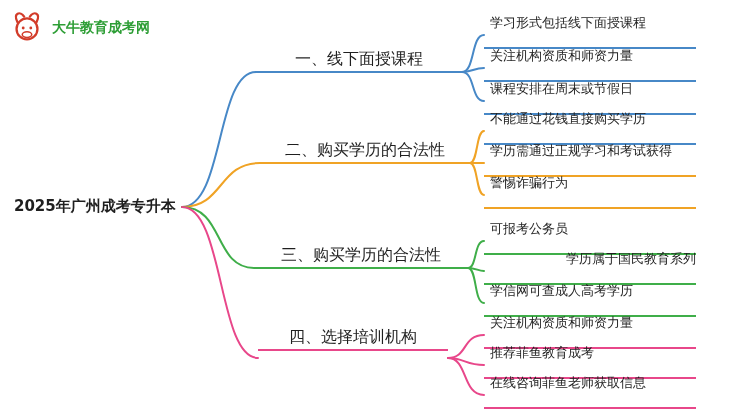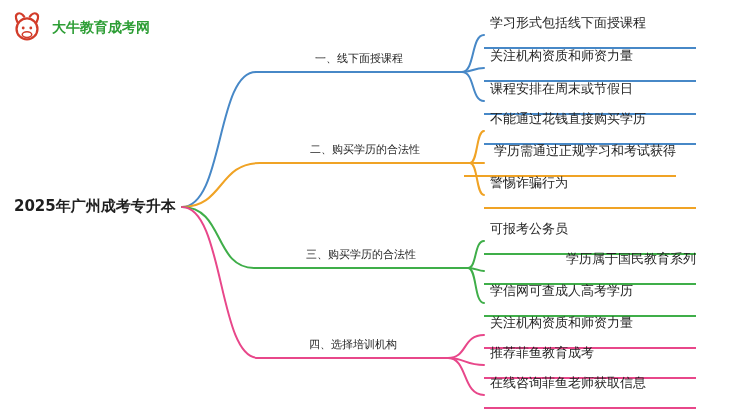--- a/index.html
+++ b/index.html
@@ -3,21 +3,21 @@
 <meta charset="utf-8">
 <style>
   html,body{margin:0;padding:0;}
   body{
     width:750px;height:410px;position:relative;overflow:hidden;
     background:#ffffff;
     font-family:"DejaVu Sans","Liberation Sans",sans-serif;
     color:#1f1f1f;
   }
   #wires{position:absolute;left:0;top:0;pointer-events:none;}
-  .node{position:absolute;font-size:11px;line-height:17px;padding-bottom:4px;}
+  .node{position:absolute;font-size:16px;line-height:17px;padding-bottom:4px;}
   .branch{text-align:center;}
   .leaf{font-size:13px;line-height:16px;padding-bottom:16px;padding-left:6px;box-sizing:border-box;}
   .root{font-size:15px;font-weight:600;line-height:18px;padding-bottom:0;}
   .u-blue{border-bottom:2px solid #4788c7;}
   .u-orange{border-bottom:2px solid #f0a325;}
   .u-green{border-bottom:2px solid #3fae49;}
   .u-pink{border-bottom:2px solid #e8478a;}
   .logo{position:absolute;left:8px;top:8px;display:flex;align-items:center;gap:6px;justify-content:flex-end;}
   .logo-title{color:#2e9e36;font-weight:bold;font-size:14px;line-height:18px;}
   .logo-url{color:#2e9e36;font-size:10px;letter-spacing:0.5px;line-height:13px;}
@@ -61,28 +61,28 @@
   <div>
     <div class="logo-title">大牛教育成考网</div>
   </div>
 </div>
 
 <div class="node root" style="left:14px;top:197px;width:172px;">2025年广州成考专升本</div>
 
 <div class="node branch u-blue" style="left:256px;top:50px;width:206px;">一、线下面授课程</div>
 <div class="node branch u-orange" style="left:260px;top:141px;width:210px;">二、购买学历的合法性</div>
 <div class="node branch u-green" style="left:254px;top:246px;width:214px;">三、购买学历的合法性</div>
-<div class="node branch u-pink" style="left:258px;top:336px;width:190px;">四、选择培训机构</div>
+<div class="node branch u-pink" style="left:258px;top:328px;width:190px;">四、选择培训机构</div>
 
 <div class="node leaf u-blue" style="left:484px;top:15px;width:212px;">学习形式包括线下面授课程</div>
 <div class="node leaf u-blue" style="left:484px;top:48px;width:212px;">关注机构资质和师资力量</div>
 <div class="node leaf u-blue" style="left:484px;top:81px;width:212px;">课程安排在周末或节假日</div>
 
 <div class="node leaf u-blue" style="left:484px;top:111px;width:212px;">不能通过花钱直接购买学历</div>
-<div class="node leaf u-orange" style="left:464px;top:143px;width:212px;text-align:right;">学历需通过正规学习和考试获得</div>
+<div class="node leaf u-orange" style="left:484px;top:143px;width:212px;">学历需通过正规学习和考试获得</div>
 <div class="node leaf u-orange" style="left:484px;top:175px;width:212px;">警惕诈骗行为</div>
 
 <div class="node leaf u-green" style="left:484px;top:221px;width:212px;">可报考公务员</div>
 <div class="node leaf u-green" style="left:484px;top:251px;width:212px;text-align:right;">学历属于国民教育系列</div>
 <div class="node leaf u-green" style="left:484px;top:283px;width:212px;">学信网可查成人高考学历</div>
 
 <div class="node leaf u-pink" style="left:484px;top:315px;width:212px;">关注机构资质和师资力量</div>
 <div class="node leaf u-pink" style="left:484px;top:345px;width:212px;">推荐菲鱼教育成考</div>
 <div class="node leaf u-pink" style="left:484px;top:375px;width:212px;">在线咨询菲鱼老师获取信息</div>
 

